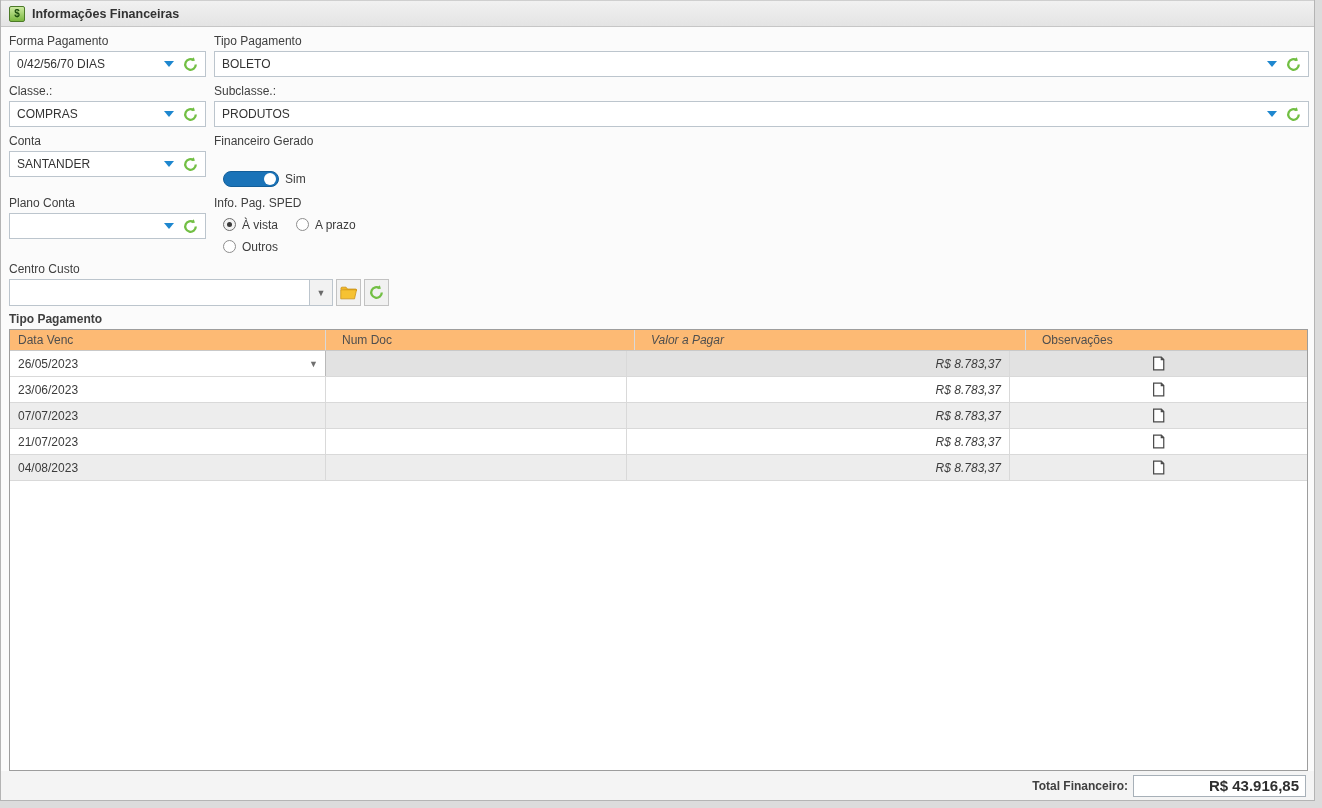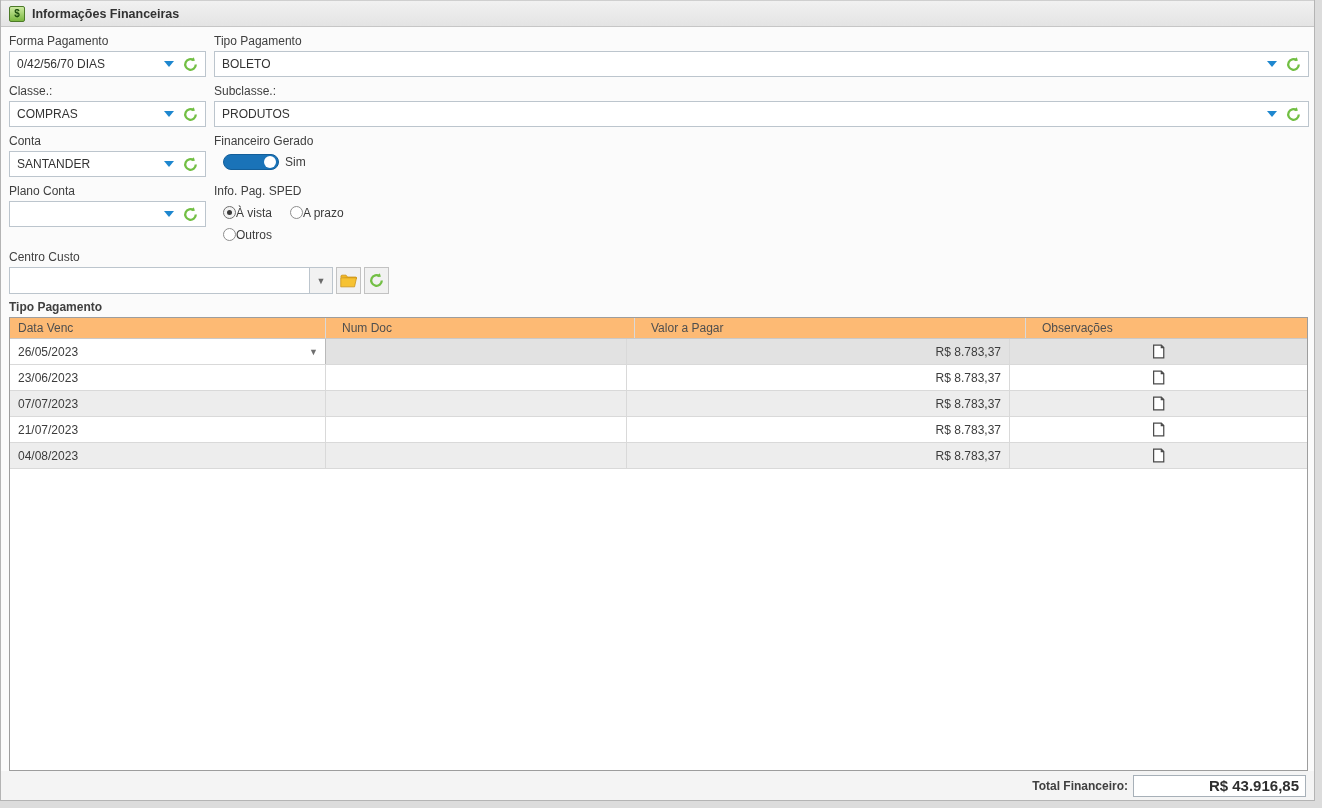--- a/index.html
+++ b/index.html
@@ -39,38 +39,38 @@
   .combo .val { flex:1; color:#333; }
   .tri-blue { width:0; height:0; border-left:5px solid transparent; border-right:5px solid transparent; border-top:6px solid #1e87cf; }
   .refresh { width:17px; height:17px; display:block; }
 
   
   .toggle-line { display:flex; align-items:center; gap:6px; margin-top:7px; height:20px; padding-left:9px; }
   .toggle { width:56px; height:16px; border-radius:9px; background:#1a73b8; border:1px solid #135e99; position:relative; cursor:pointer; }
   .toggle .knob { position:absolute; right:2px; top:1px; width:12px; height:12px; border-radius:50%; background:#fff; }
   .radios { padding-left:9px; }
   .radio-line { display:flex; align-items:center; gap:18px; margin-top:5px; height:17px; }
-  .radio { display:flex; align-items:center; cursor:pointer; }
+  .radio { display:flex; align-items:center; gap:6px; cursor:pointer; }
   .rdot { width:13px; height:13px; border-radius:50%; border:1px solid #8e8e8e; background:#fff; position:relative; }
   .radio.checked .rdot { border-color:#6e6e6e; background:#f3f3f3; }
   .radio.checked .rdot::after { content:""; position:absolute; left:3px; top:3px; width:5px; height:5px; border-radius:50%; background:#3a3a3a; }
 
   
   .cc-line { display:flex; align-items:stretch; margin-top:2px; height:27px; }
   .cc-input { width:300px; border:1px solid #bcc5cd; border-right:none; background:#fff; padding:0 6px; outline:none; font:inherit; }
   .cc-drop { width:24px; border:1px solid #bcc5cd; background:#f2f2f2; color:#6a6a6a; font-size:9px; display:flex; align-items:center; justify-content:center; cursor:pointer; }
   .cc-btn { width:25px; margin-left:3px; border:1px solid #c2c2c2; background:#f1f1f1; display:flex; align-items:center; justify-content:center; cursor:pointer; }
 
   
   .sect-label { font-weight:700; color:#404040; margin:6px 0 2px 8px; height:15px; }
   .grid-wrap { flex:1; margin:0 6px 0 8px; border:1px solid #9d9d9d; background:#fff; display:flex; flex-direction:column; overflow:hidden; }
   .g-head { display:flex; height:21px; background:#fdba74; border-bottom:1px solid #c9c9c9; color:#4f4f4f;gap:8px; }
   .g-head .gc { display:flex; align-items:center; padding-left:8px; border-right:1px solid #d9d9d9; }
   .g-head .gc:last-child { border-right:none; }
-  .c1 { width:316px; flex:0 0 316px; } .c2 { width:301px; flex:0 0 301px; } .c3 { width:383px; flex:0 0 383px; } .c4 { flex:1; }
+  .c1 { width:316px; flex:0 0 316px; } .c2 { width:301px; flex:0 0 301px; } .c3 { width:383px; flex:0 0 383px;font-style:italic; } .c4 { flex:1; }
   .g-row { display:flex; height:26px; border-bottom:1px solid #d9d9d9; }
   .g-row .gc { border-right:1px solid #d9d9d9; display:flex; align-items:center; padding-left:8px; }
   .g-row .gc:last-child { border-right:none; }
   .g-row.stripe .gc { background:#ededed; }
   .g-row.sel .gc { background:#e2e2e2; }
   .g-row .gc.editor { background:#fff !important; border-right:1px solid #b9b9b9; justify-content:space-between; padding-right:7px; }
   .mini-tri { color:#6f6f6f; font-size:9px; }
   .gc.money { justify-content:flex-end; padding-right:8px; }
   .gc.obs { justify-content:center; padding-left:0; }
   .doc-btn { background:none; border:none; cursor:pointer; line-height:0; padding:0; }
@@ -148,21 +148,21 @@
     </div>
     <div class="frow">
       <div class="combo">
         <span class="val">SANTANDER</span>
         <span class="tri-blue"></span>
         <svg class="refresh" viewBox="0 0 18 18">
             <path d="M14.6 9a5.6 5.6 0 1 1-2.2-4.45" fill="none" stroke="#72bf44" stroke-width="2.4"></path>
             <path d="M12.6 1.2l.9 4.1-4.1-.8z" fill="#72bf44"></path>
           </svg>
       </div>
-      <div class="toggle-line" style="margin-top:3px;">
+      <div class="toggle-line" style="margin-top:20px;">
         <div class="toggle">
             <div class="knob"></div>
           </div>
         <span>Sim</span>
       </div>
     </div>
 
     <div class="frow">
       <div class="flabel">Plano Conta</div>
       <div class="flabel">Info. Pag. SPED</div>

